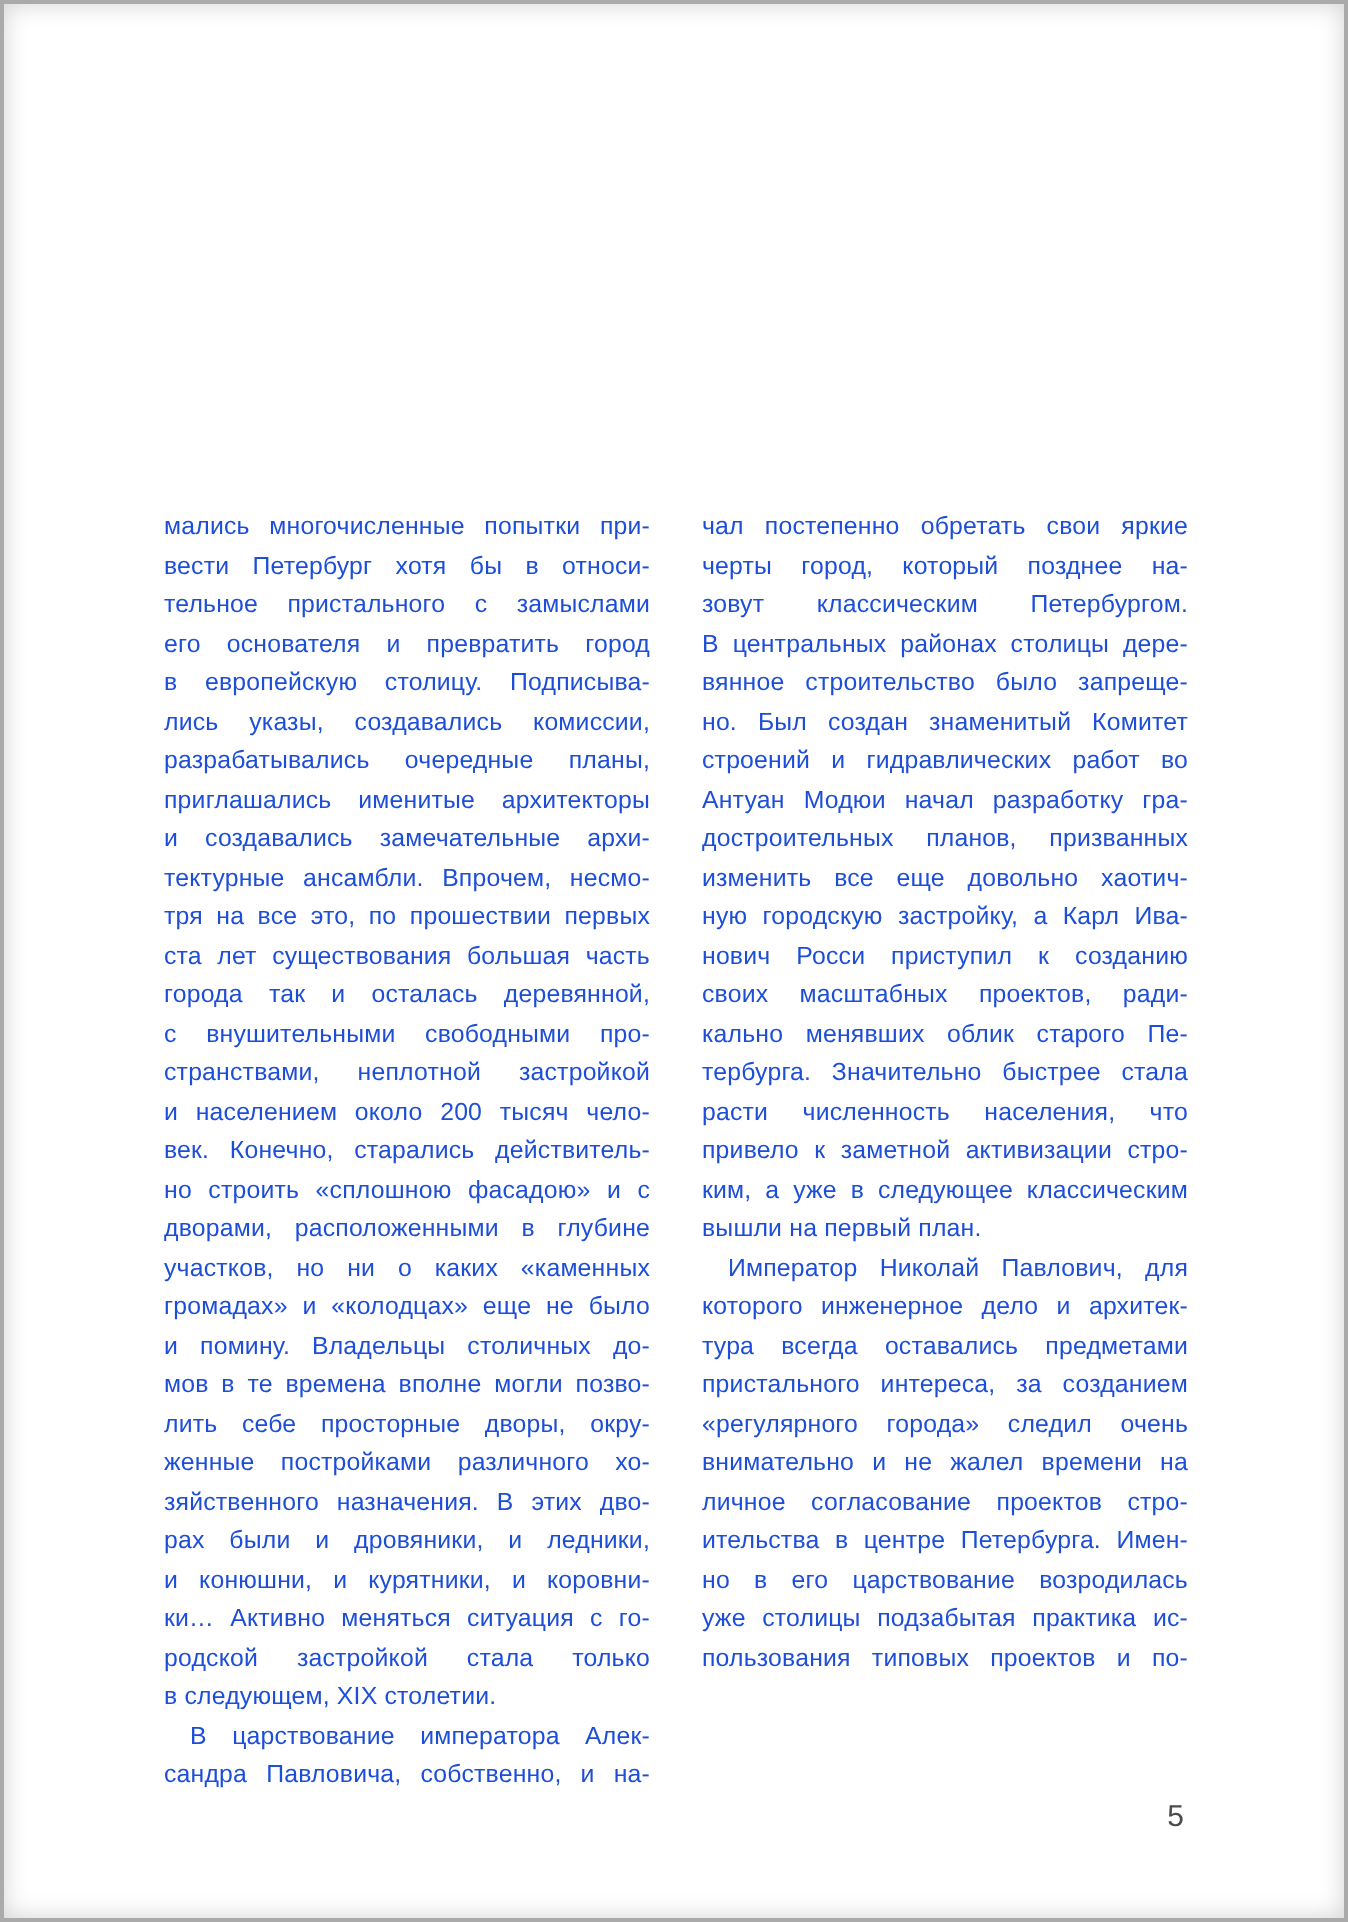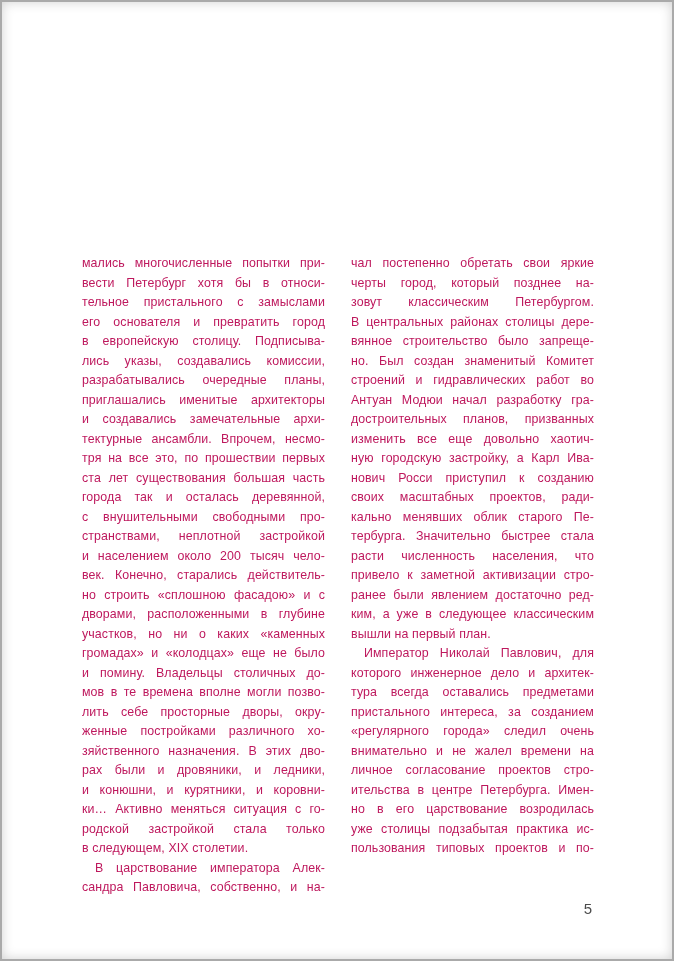--- a/index.html
+++ b/index.html
@@ -23,21 +23,21 @@
     left: 80px;
     right: 78px;
     display: flex;
     gap: 26px;
   }
   .column {
     flex: 1 1 0;
     min-width: 0;
     font-size: 12.4px;
     line-height: 19.5px;
-    color: #be185d;
+    color: #1d4ed8;
     letter-spacing: 0.1px;
   }
   .para { margin: 0; }
   .tline {
     text-align: justify;
     text-align-last: justify;
   }
   .tline.lastline {
     text-align-last: left;
   }
@@ -108,21 +108,20 @@
           <div class="tline">Антуан Модюи начал разработку гра-</div>
           <div class="tline">достроительных планов, призванных</div>
           <div class="tline">изменить все еще довольно хаотич-</div>
           <div class="tline">ную городскую застройку, а Карл Ива-</div>
           <div class="tline">нович Росси приступил к созданию</div>
           <div class="tline">своих масштабных проектов, ради-</div>
           <div class="tline">кально менявших облик старого Пе-</div>
           <div class="tline">тербурга. Значительно быстрее стала</div>
           <div class="tline">расти численность населения, что</div>
           <div class="tline">привело к заметной активизации стро-</div>
-          <div class="tline">ранее были явлением достаточно ред-</div>
           <div class="tline">ким, а уже в следующее классическим</div>
           <div class="tline lastline">вышли на первый план.</div>
         </div>
       <div class="para indent">
           <div class="tline">Император Николай Павлович, для</div>
           <div class="tline">которого инженерное дело и архитек-</div>
           <div class="tline">тура всегда оставались предметами</div>
           <div class="tline">пристального интереса, за созданием</div>
           <div class="tline">«регулярного города» следил очень</div>
           <div class="tline">внимательно и не жалел времени на</div>

